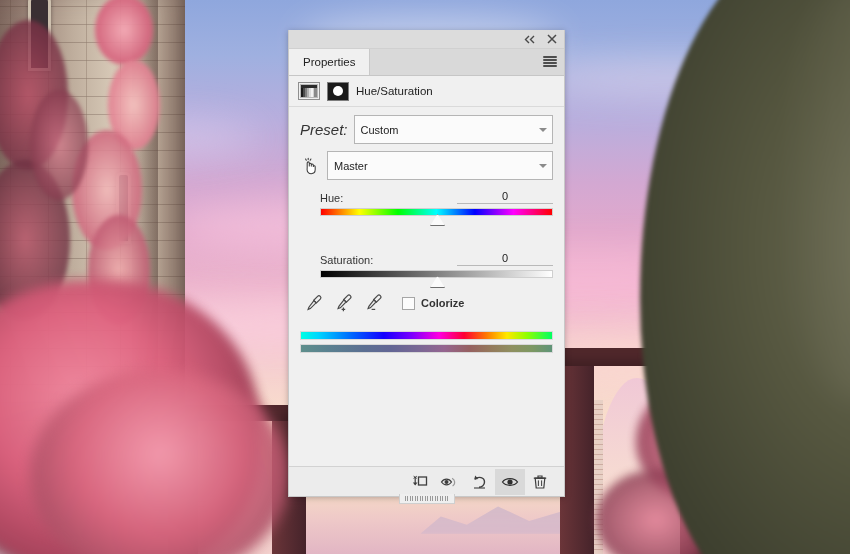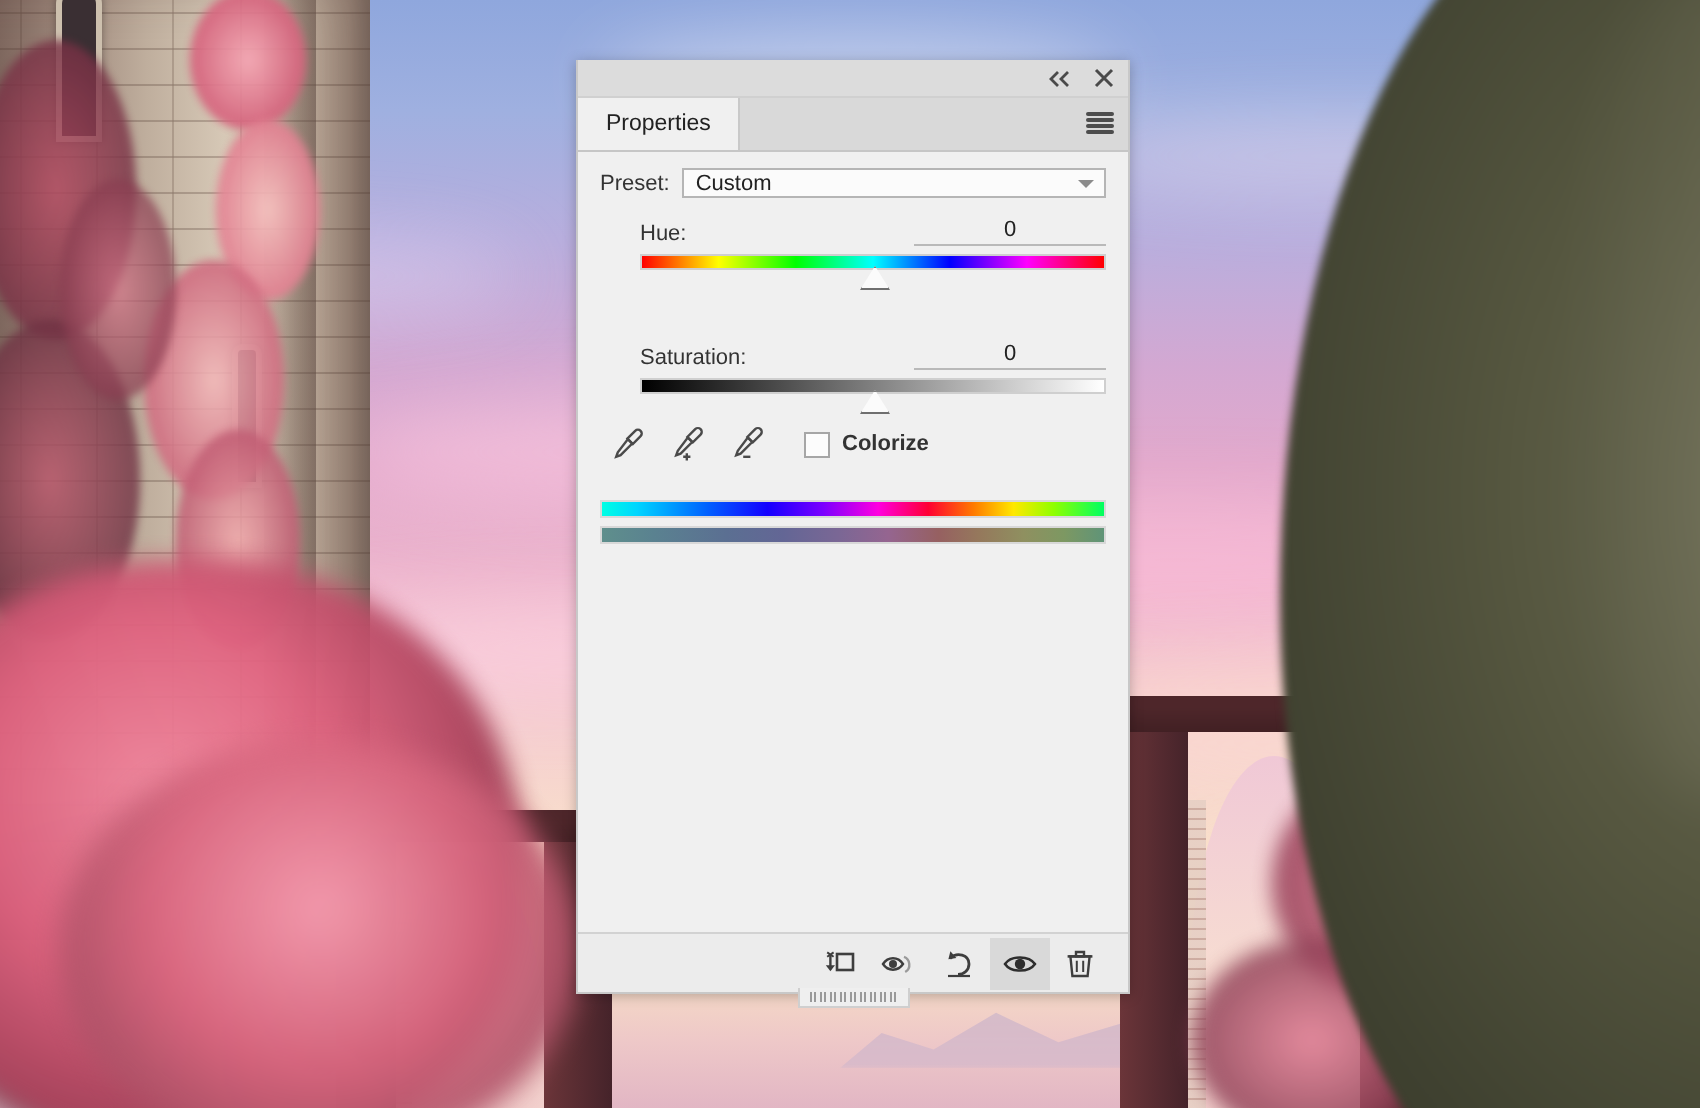--- a/index.html
+++ b/index.html
@@ -191,23 +191,23 @@
   .maskthumb{
     width:20px;height:17px;background:#1b1b1b;border:1px solid #7d7d7d;
     display:flex;align-items:center;justify-content:center;
   }
   .maskthumb i{display:block;width:10px;height:10px;border-radius:50%;background:#fff;}
   .headname{font-size:11.5px;color:#222;}
 
   .body{padding:8px 11px 0 11px;flex:1 1 auto;background:#f0f0f0;}
 
   .row{display:flex;align-items:center;margin-bottom:7px;}
-  .lbl{font-size:11px;color:#333;margin-right:6px;}
+  .lbl{font-size:15px;color:#333;margin-right:6px;font-style:italic;}
   .select{
-    flex:1 1 auto;height:15px;background:#fbfbfb;border:1px solid #b5b5b5;
+    flex:1 1 auto;height:29px;background:#fbfbfb;border:1px solid #b5b5b5;
     display:flex;align-items:center;padding:0 6px;font-size:11px;color:#222;
     position:relative;box-sizing:border-box;
   }
   .select .chev{
     position:absolute;right:5px;top:50%;transform:translateY(-50%);
     width:0;height:0;border-left:4px solid transparent;border-right:4px solid transparent;
     border-top:4px solid #8b8b8b;
   }
   .scrubhand{width:22px;height:22px;margin-right:5px;display:flex;align-items:center;justify-content:center;}
 
@@ -373,31 +373,56 @@
       <span>Properties</span>
     </div>
     <div class="burger">
       <span></span>
         <span></span>
         <span></span>
         <span></span>
     </div>
   </div>
 
+  <div class="headrow">
+    <div class="adjthumb">
+      <div class="stripes"></div>
+    </div>
+    <div class="maskthumb">
+        <i></i>
+      </div>
+    <div class="headname">Hue/Saturation</div>
+  </div>
 
   <div class="body">
 
     <div class="row">
       <div class="lbl">Preset:</div>
       <div class="select">
         <span>Custom</span>
         <span class="chev"></span>
       </div>
     </div>
 
+    <div class="row">
+      <div class="scrubhand">
+        <svg width="20" height="20" viewBox="0 0 20 20" aria-hidden="true">
+          <path d="M7.2 3.6 L7.2 2.2 M5.3 4.2 L4.6 3.0 M9.2 4.2 L9.9 3.0" stroke="#3c3c3c" stroke-width="1.1" fill="none" stroke-linecap="round"></path>
+          <path d="M6.2 11.2 L6.2 6.9 a1.05 1.05 0 0 1 2.1 0 L8.3 10.0
+                   L8.3 8.3 a1.0 1.0 0 0 1 2.0 0 L10.3 10.1
+                   L10.3 8.9 a1.0 1.0 0 0 1 2.0 0 L12.3 10.4
+                   a1.0 1.0 0 0 1 1.9 .45 L14.2 13.6
+                   c0 2.4 -1.7 4.1 -4.0 4.1 c-2.3 0 -4.1 -1.6 -4.1 -3.9 Z" fill="#ffffff" stroke="#3c3c3c" stroke-width="1.05" stroke-linejoin="round"></path>
+        </svg>
+      </div>
+      <div class="select">
+        <span>Master</span>
+        <span class="chev"></span>
+      </div>
+    </div>
 
     <div class="sliderblock">
       <div class="sl-head">
         <span class="sl-name">Hue:</span>
         <span class="sl-val">0</span>
       </div>
       <div class="track-wrap">
         <div class="track hue-track"></div>
         <div class="thumb" id="thumb-hue" style="left: 50%;"></div>
       </div>

